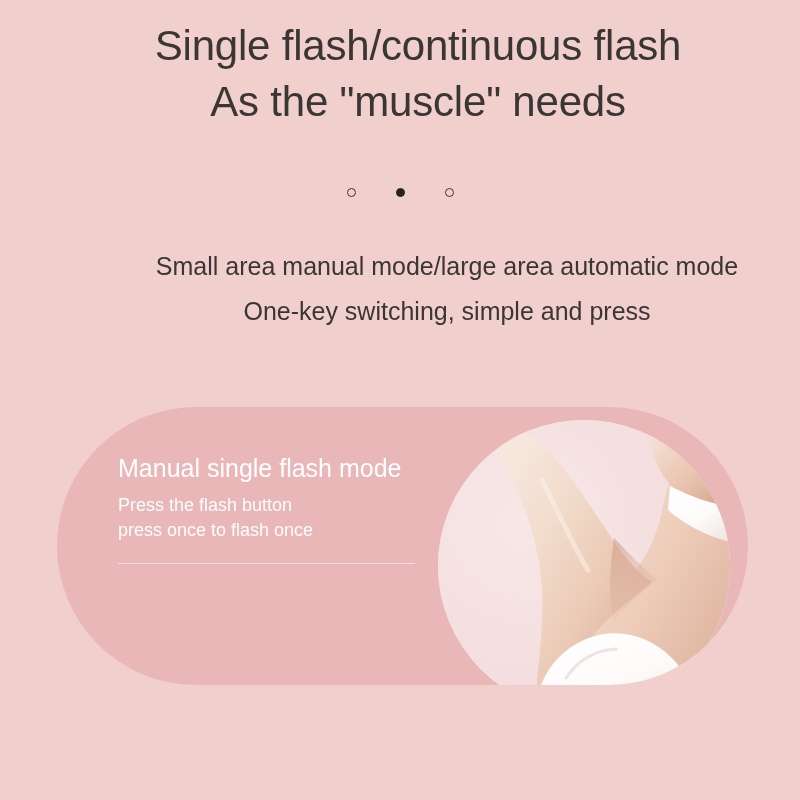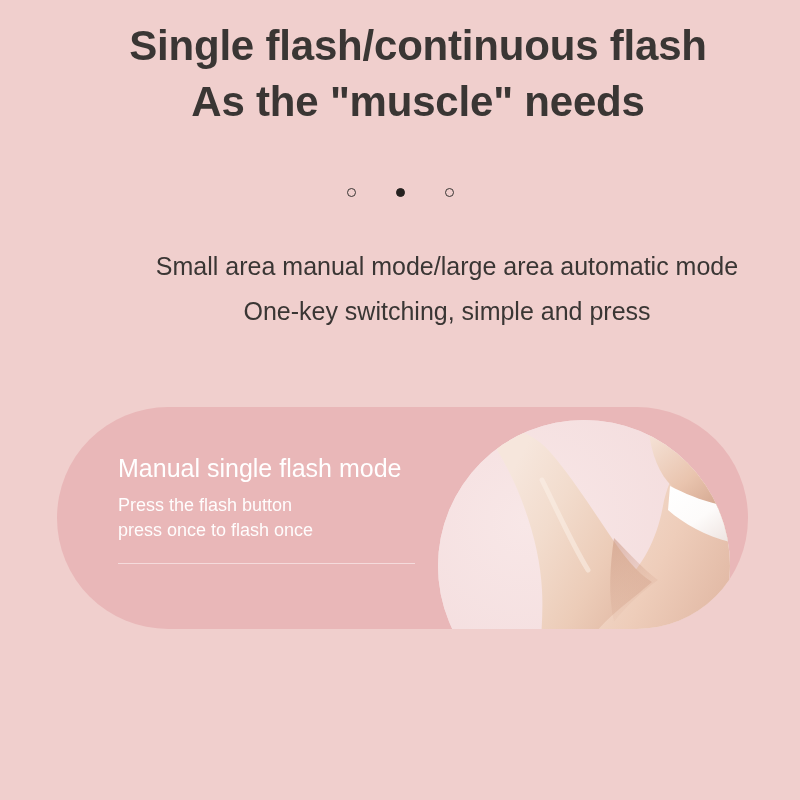--- a/index.html
+++ b/index.html
@@ -30,21 +30,21 @@
     top: 18px;
     left: 0;
     width: 800px;
     text-align: center;
     color: #3a3634;
   }
   .headline-line {
     display: block;
     font-size: 42px;
     line-height: 56px;
-    font-weight: 700;
+    font-weight: 400;
     letter-spacing: -0.2px;
     white-space: nowrap;
     padding-left: 36px;
   }
 
   
   .dots {
     position: absolute;
     top: 188px;
     left: 0;
@@ -84,21 +84,21 @@
     font-weight: 400;
     white-space: nowrap;
   }
 
   
   .card {
     position: absolute;
     left: 57px;
     top: 407px;
     width: 691px;
-    height: 222px;
+    height: 278px;
     background: #e9b7b8;
     border-radius: 157px;
     overflow: hidden;
   }
 
   
   .photo {
     position: absolute;
     left: 381px;
     top: 13px;

